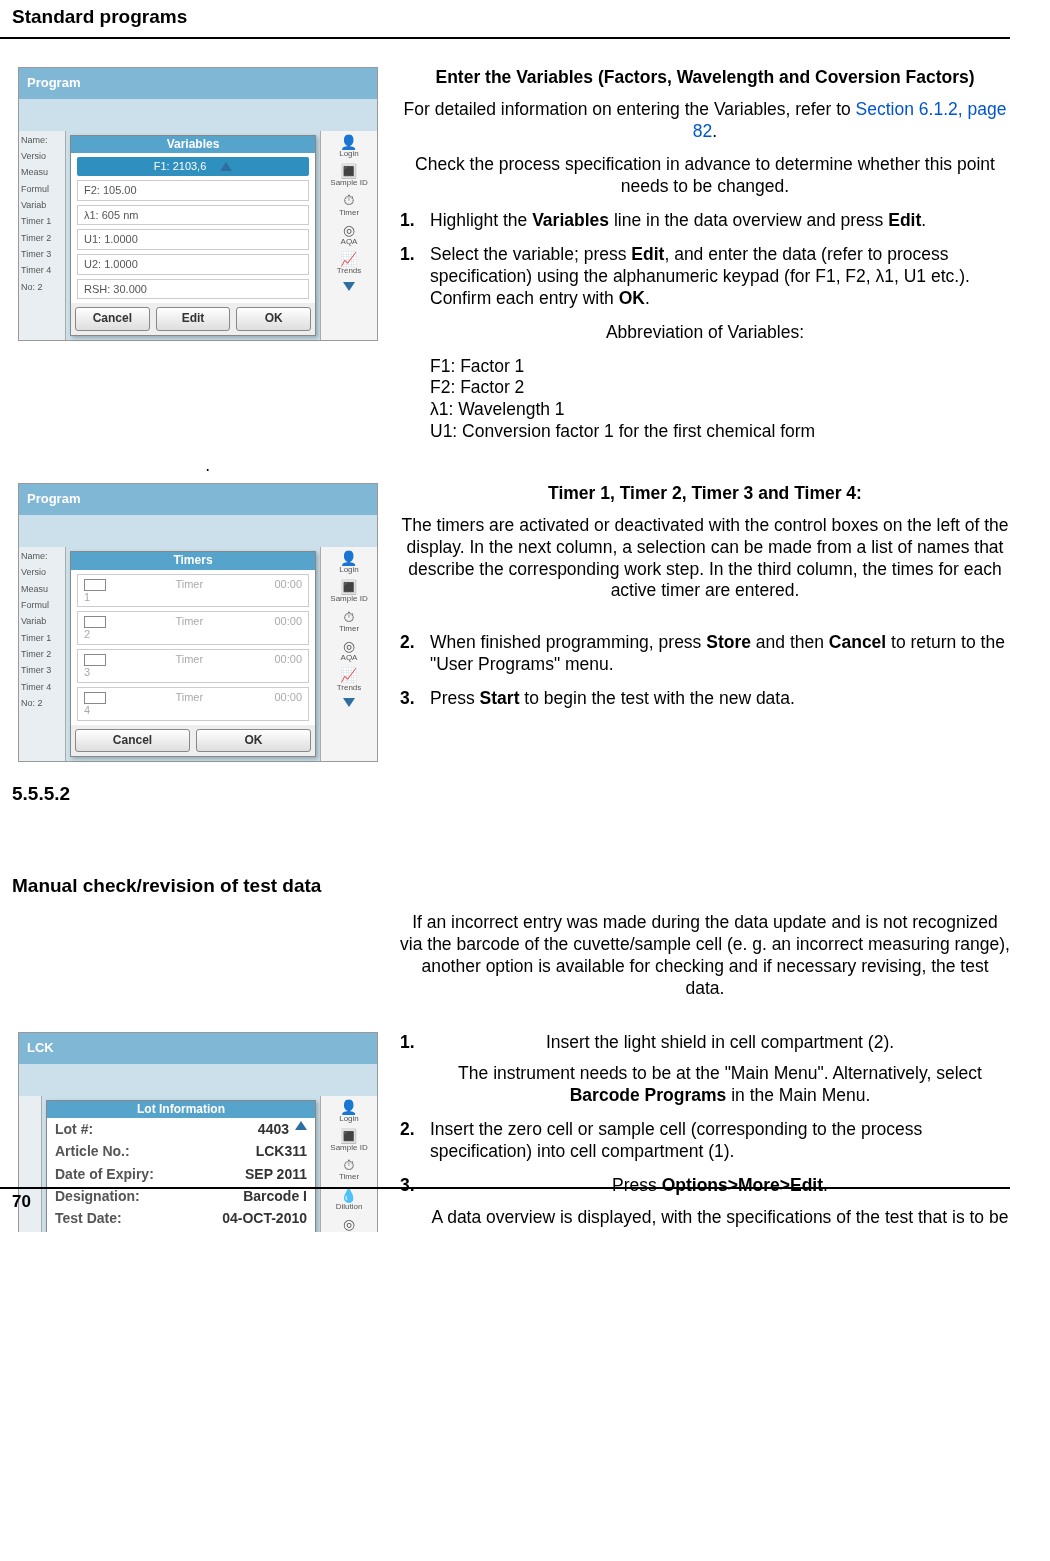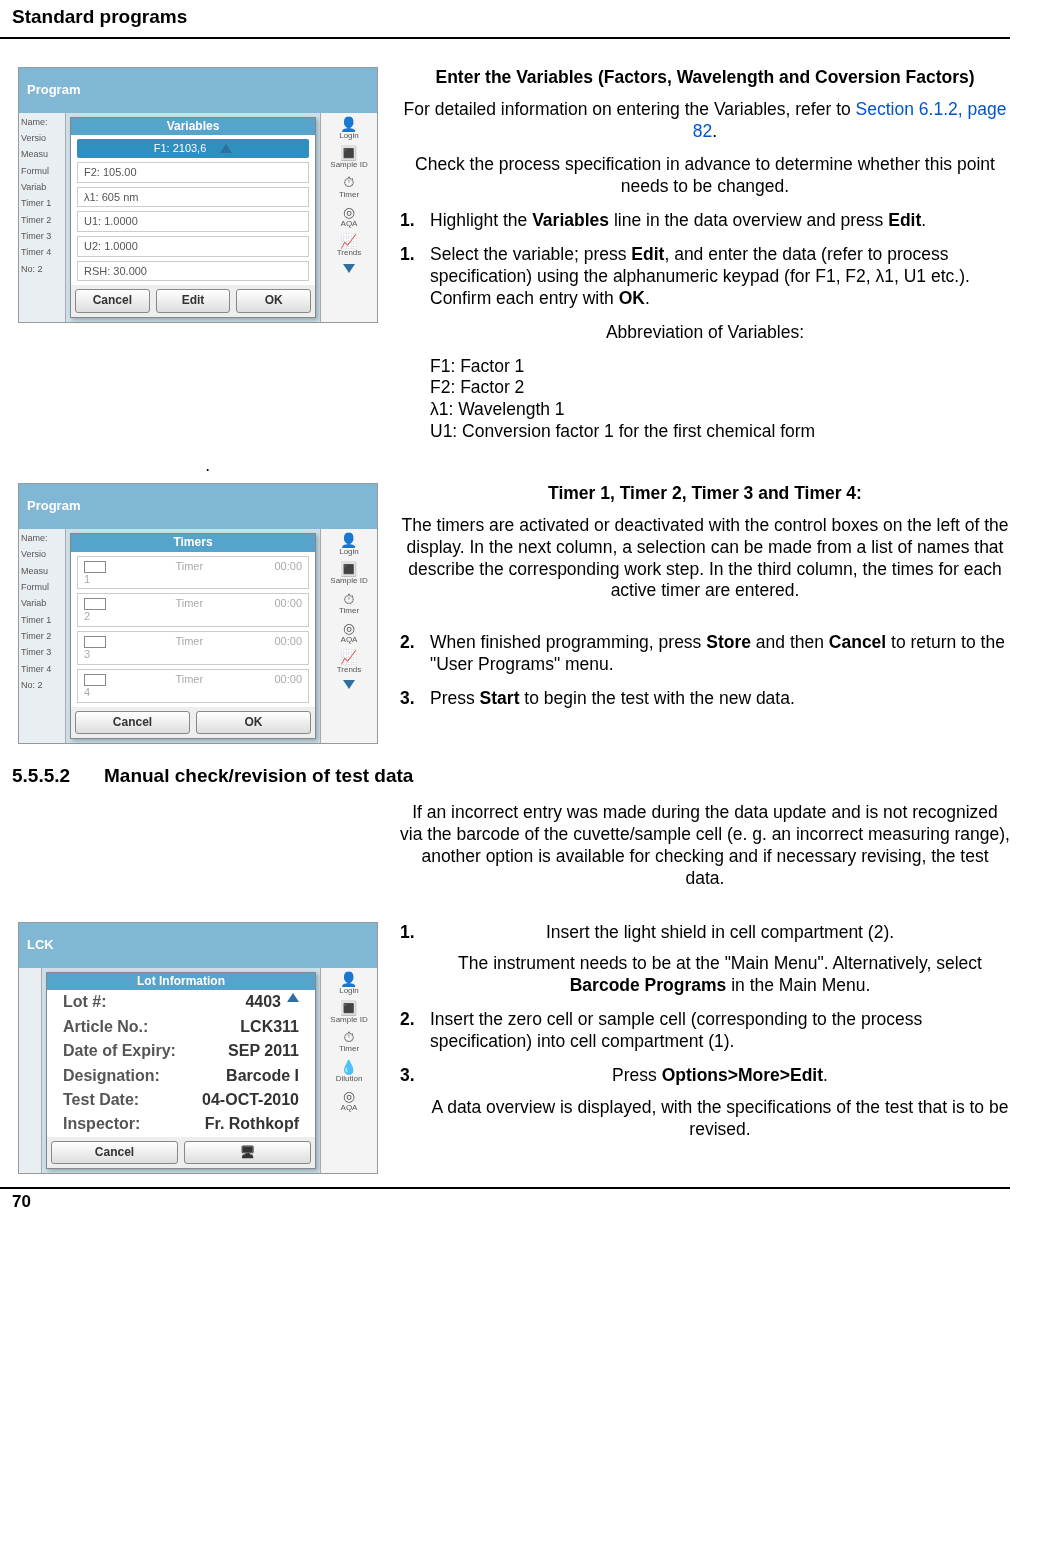--- a/index.html
+++ b/index.html
@@ -73,46 +73,48 @@
   .text-col ol.steps > li > .body p { margin: 0 0 10px 0; }
   .text-col ol.steps > li > .body p:last-child { margin-bottom: 0; }
   .abbrev-block { margin-left: 30px; margin-bottom: 4px;}
   .abbrev-block div { margin: 0; }
   a.link { color: #0055cc; text-decoration: none; }
   .section-head {
     display: flex;
     font-weight: bold;
     font-size: 19px;
     margin: 20px 0 14px 12px;
+    flex-direction: column;
   }
   .section-head .num { width: 92px; flex: 0 0 92px; }
   .footer {
     position: absolute;
     left: 0;
     right: 40px;
     bottom: 20px;
     border-top: 2.5px solid #000;
     padding: 2px 0 0 12px;
     font-weight: bold;
     font-size: 17px;
   }
   b { font-weight: bold; }
 
   
   .fig-titlebar {
     background: #7fb7d4;
     color: #fff;
-    padding: 15px 8px;
+    padding: 8px 8px;
     font-weight: bold;
     font-size: 13px;
   }
   .fig-modal-wrap {
     position: relative;
     display: flex;
     align-items: stretch;
+    margin-top: 32px;
   }
   .fig-side-labels {
     width: 42px;
     background: #e8eef2;
     border-right: 1px solid #aaa;
     font-size: 9px;
     color: #555;
     padding: 4px 2px;
   }
   .fig-side-labels div { margin-bottom: 6px; white-space: nowrap; overflow: hidden;}
@@ -179,21 +181,21 @@
   .tri-up, .tri-down {
     width: 0; height: 0; border-left: 6px solid transparent; border-right: 6px solid transparent; display:inline-block;
   }
   .tri-up { border-bottom: 9px solid #2f6fa0; }
   .tri-down { border-top: 9px solid #2f6fa0; }
   .chkbox { display:inline-block; width:10px; height:10px; border:1px solid #888; background:#fff; margin-right:6px; vertical-align:middle;}
   .fig-row.timer { justify-content: flex-start; gap: 30px;}
   .fig-row.timer span:first-child{ width:20px;}
   .fig-row.timer span:nth-child(2){ flex:1; text-align:center; color:#aaa;}
   .fig-row.timer span:nth-child(3){ color:#aaa;}
-  .fig-lot-row { display:flex; padding:3px 16px; font-size:16px; color:#333; }
+  .fig-lot-row { display:flex; padding:3px 8px; font-size:14px; color:#333; }
   .fig-lot-row .k{ flex:1; font-weight:bold; color:#555;}
   .fig-lot-row .v{ text-align:right; color:#333; font-weight:bold;}
   .period-mark{ text-align:right; margin:0 0 6px 0;}
 </style>
 </head>
 <body>
 
 <div class="page">
 
   <div class="running-head">Standard programs</div>

